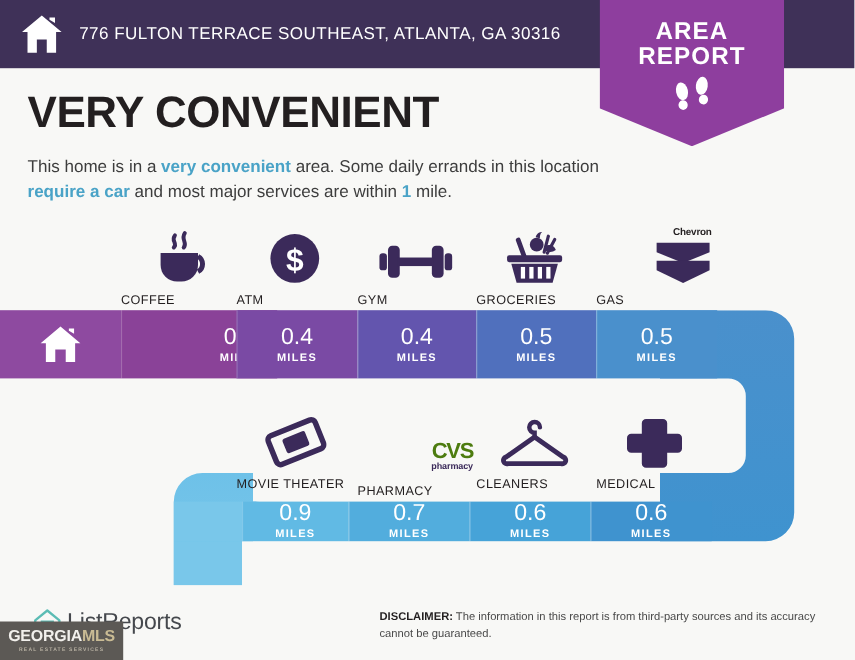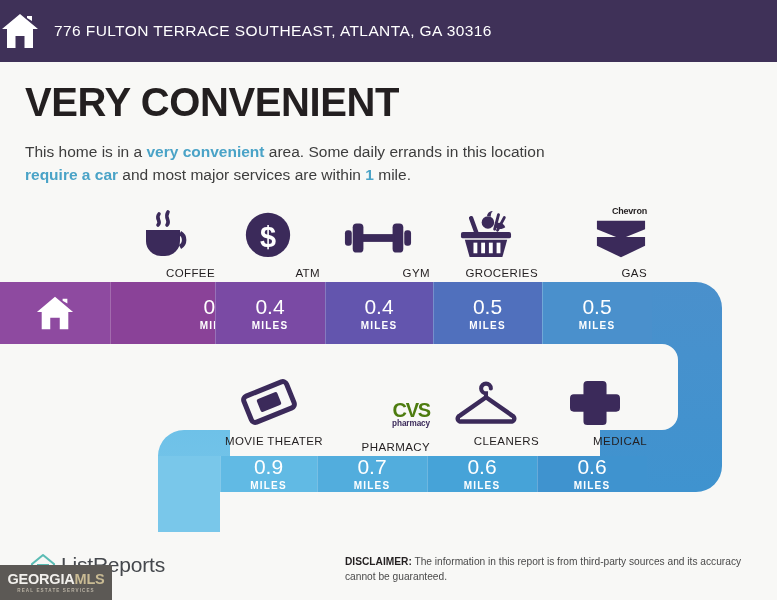--- a/index.html
+++ b/index.html
@@ -10,21 +10,21 @@
     overflow:hidden;
     position:relative;
   }
   .page{position:relative;width:777px;height:600px;overflow:hidden;background:#f8f8f6;}
 
   
   .header{
     position:absolute;left:0;top:0;width:777px;height:62px;
     background:#3f3158;
   }
-  .header-inner{display:flex;align-items:center;height:62px;}
+  .header-inner{display:flex;align-items:center;height:62px;padding-left:18px;}
   .house-head{width:40px;height:38px;flex:0 0 auto;}
   .addr{
     color:#ffffff;font-size:15.5px;letter-spacing:.4px;
     font-weight:400;margin-left:14px;white-space:nowrap;
   }
 
   
   .badge{
     position:absolute;left:545px;top:0;width:168px;height:133px;
     background:#8e3e9e;
@@ -41,21 +41,21 @@
     font-size:40px;font-weight:700;color:#231f20;letter-spacing:-0.4px;
   }
   .desc{
     position:absolute;left:25px;top:140px;width:540px;
     font-size:15.5px;line-height:1.5;color:#3d3d3d;
   }
   .hl{color:#4aa3c7;font-weight:700;}
 
   
   .iconrow{position:absolute;left:0;width:777px;}
-  .iconcell{position:absolute;text-align:right;}
+  .iconcell{position:absolute;text-align:left;}
   .iconbox{height:58px;display:flex;align-items:flex-end;justify-content:center;}
   .iconlabel{
     font-size:11.5px;font-weight:400;color:#231f20;letter-spacing:.4px;
     margin-top:7px;white-space:nowrap;
   }
 
   
   .bar-wrap{position:absolute;left:0;top:282px;width:777px;height:250px;}
   .seg{position:absolute;top:0;height:62px;}
   .segtext{
@@ -102,20 +102,32 @@
       <span class="house-head">
         <svg viewBox="0 0 40 38" width="40" height="38">
           <path fill="#ffffff" d="M20 2 L38 17 L33 17 L33 36 L24.5 36 L24.5 24 L15.5 24 L15.5 36 L7 36 L7 17 L2 17 Z"></path>
           <path fill="#ffffff" d="M27 4 L32 4 L32 9 L27 6 Z"></path>
         </svg>
       </span>
       <span class="addr">776 FULTON TERRACE SOUTHEAST, ATLANTA, GA 30316</span>
     </div>
   </div>
 
+  <div class="badge">
+    <div class="badge-t1">AREA</div>
+    <div class="badge-t2">REPORT</div>
+    <div class="badge-feet">
+      <svg viewBox="0 0 46 34" width="46" height="34">
+        <ellipse cx="14" cy="15" rx="5.4" ry="8.2" fill="#ffffff" transform="rotate(-12 14 15)"></ellipse>
+        <ellipse cx="15" cy="27.5" rx="4.2" ry="4.4" fill="#ffffff" transform="rotate(-12 15 27.5)"></ellipse>
+        <ellipse cx="32" cy="10" rx="5.4" ry="8.2" fill="#ffffff" transform="rotate(8 32 10)"></ellipse>
+        <ellipse cx="33.5" cy="22.5" rx="4.2" ry="4.4" fill="#ffffff" transform="rotate(8 33.5 22.5)"></ellipse>
+      </svg>
+    </div>
+  </div>
 
   <div class="title">VERY CONVENIENT</div>
 
   <div class="desc">
     <span>This home is in a </span><span class="hl">very convenient</span><span> area. Some daily errands in this location </span><span class="hl">require a car</span><span> and most major services are within </span><span class="hl">1</span><span> mile.</span>
   </div>
 
   <div class="iconrow" style="top:202px;height:78px;">
 
     <div class="iconcell" style="left:110px;width:105px;">

